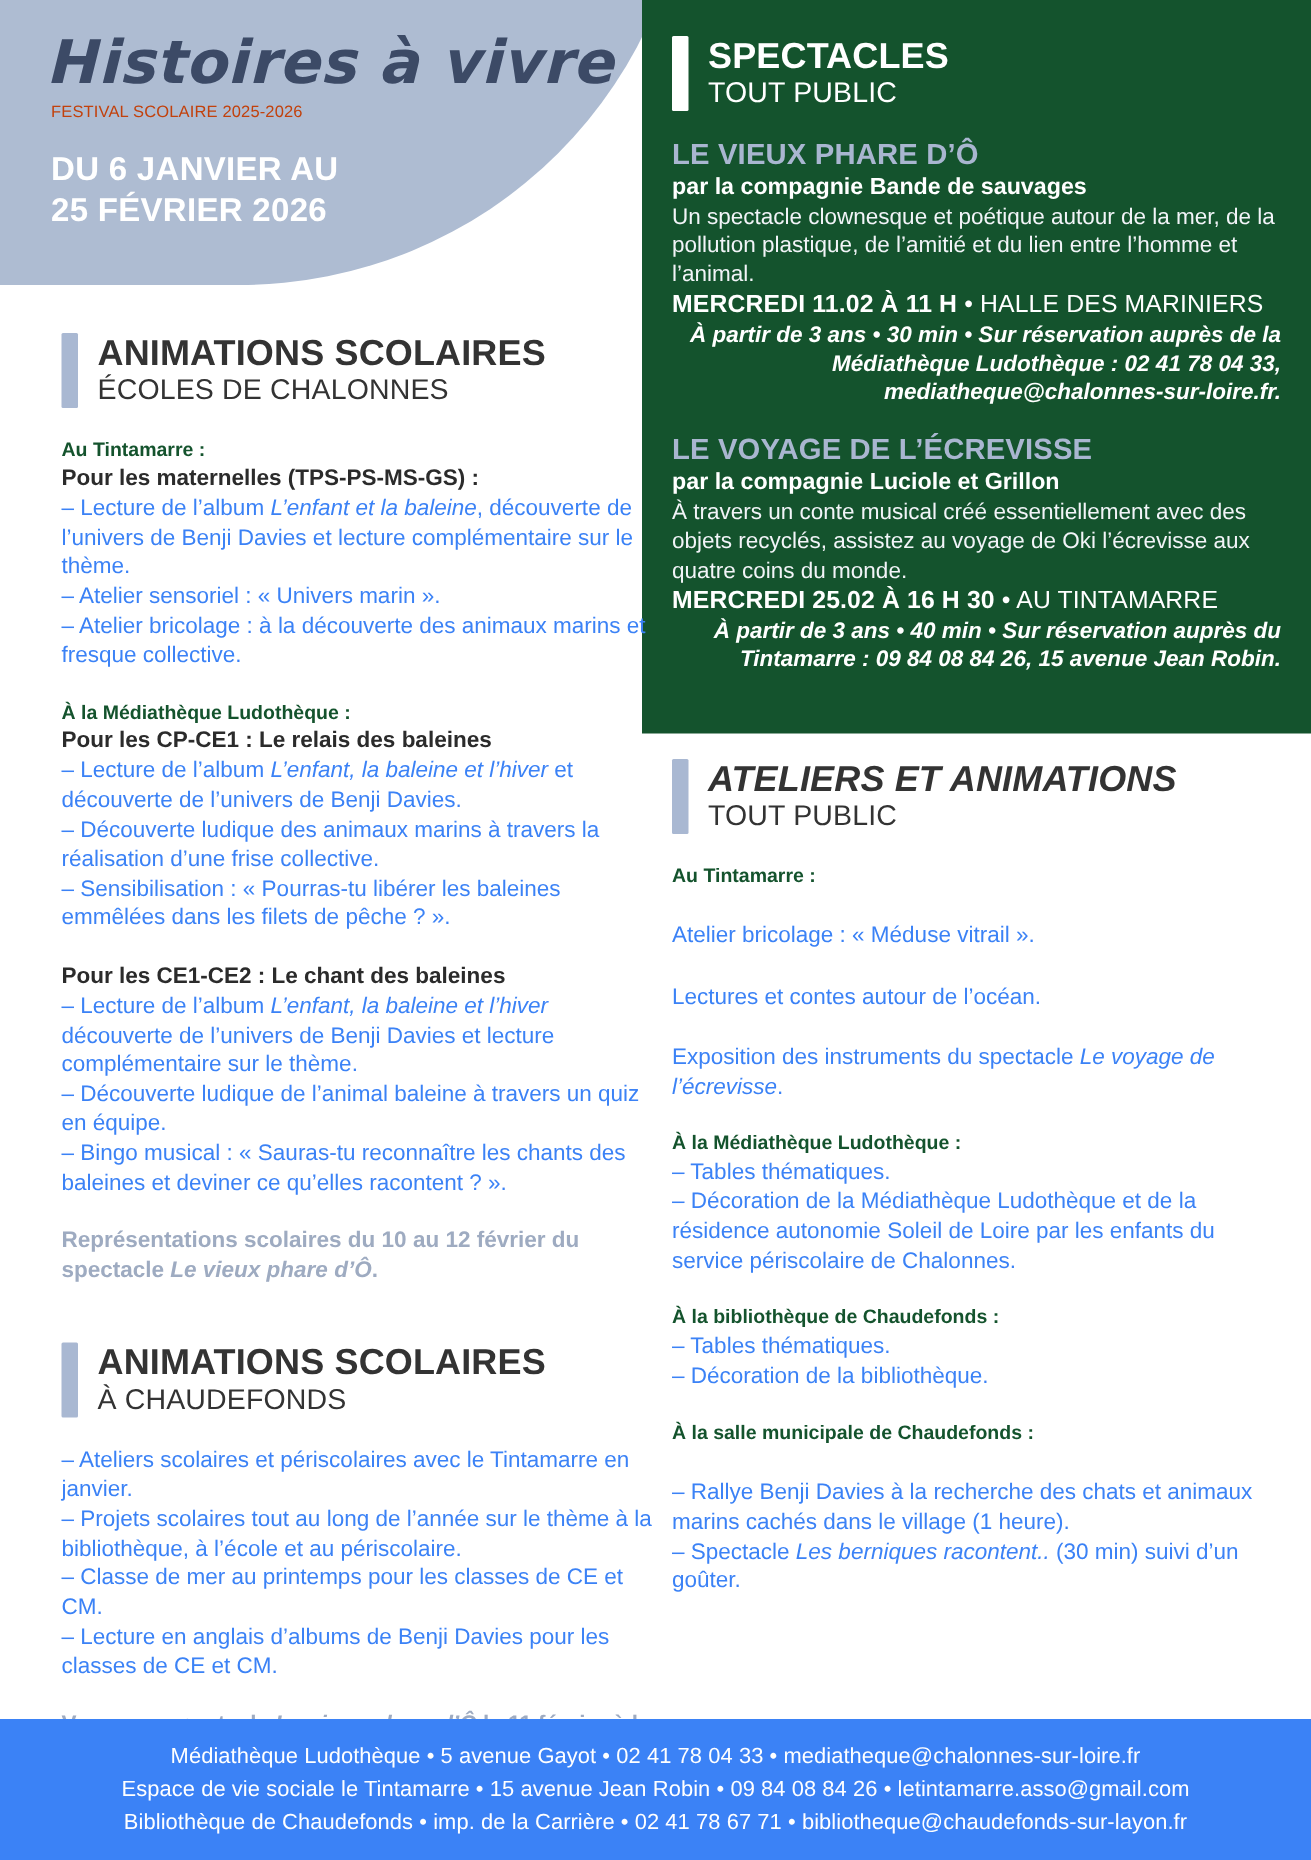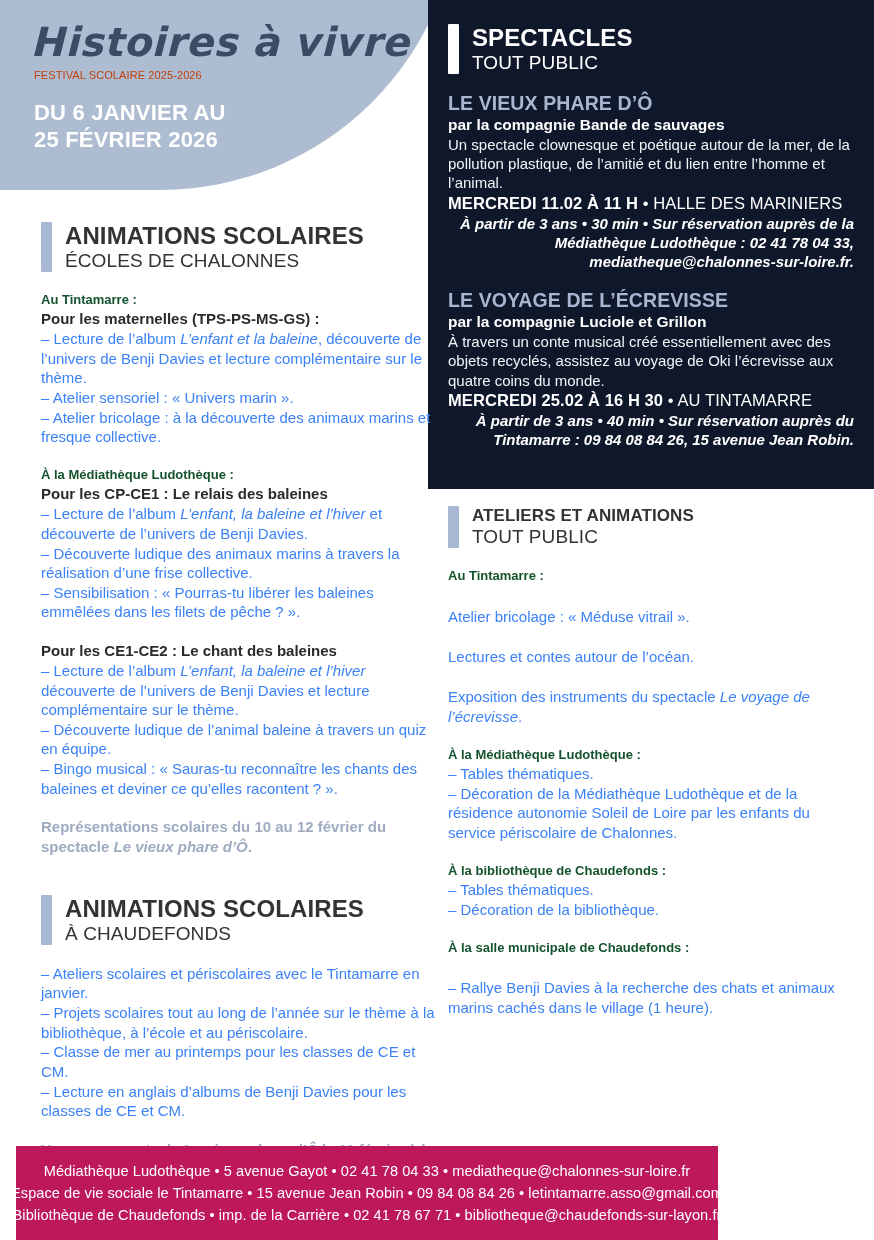--- a/index.html
+++ b/index.html
@@ -72,21 +72,21 @@
     margin:0;font-size:15px;line-height:1.31;color:#3b82f6;
   }
   .note{
     font-size:15px;font-weight:700;color:#9eabc1;line-height:1.32;
   }
   i{font-style:italic;}
 
   
   .panel-dark{
     position:absolute;left:428px;top:0;width:446px;height:489px;
-    background:#0f172a;z-index:2;
+    background:#14532d;z-index:2;
   }
   .panel-dark .inner{padding:24px 20px 0 20px;}
   .show-title{
     font-size:19.5px;font-weight:700;letter-spacing:0.1px;
     color:#a9b6d0;line-height:1.12;
   }
   .show-by{
     font-size:15.5px;font-weight:700;color:#ffffff;line-height:1.3;
   }
   .panel-dark p.body{color:#f2f4f8;font-size:15px;line-height:1.29;}
@@ -97,26 +97,26 @@
   .when .thin{font-weight:400;}
   .info-ital{
     font-size:15px;font-style:italic;font-weight:700;
     color:#ffffff;line-height:1.28;text-align:right;
   }
 
   
   .col-right{
     position:absolute;left:448px;top:506px;width:408px;z-index:4;
   }
-  .col-right .sec-title{font-size:17px;}
+  .col-right .sec-title{font-size:24px;font-style:italic;}
 
   
   .footer{
-    position:absolute;left:16px;bottom:0;width:702px;height:94px;
-    background:#be185d;z-index:5;
+    position:absolute;left:0;bottom:0;width:874px;height:94px;
+    background:#3b82f6;z-index:5;
     display:flex;align-items:center;justify-content:center;
   }
   .footer-lines{text-align:center;color:#ffffff;}
   .footer-line{
     font-size:14.6px;line-height:1.52;letter-spacing:0.05px;white-space:nowrap;
   }
   .footer-line:first-child{font-weight:400;}
 </style>
 </head>
 <body>
@@ -241,20 +241,21 @@
         </div>
         <div class="block">
           <div class="place-label">À la bibliothèque de Chaudefonds :</div>
           <p class="body"><span>– Tables thématiques.</span></p>
           <p class="body"><span>– Décoration de la bibliothèque.</span></p>
         </div>
         <div class="block">
           <div class="place-label">À la salle municipale de Chaudefonds :</div>
           <div class="when">SAMEDI 31.01 À 15 H • À LA PÊCHE !</div>
           <p class="body"><span>– Rallye Benji Davies à la recherche des chats et animaux marins cachés dans le village (1 heure).</span></p>
+          <p class="body"><span>– Spectacle </span><i>Les berniques racontent..</i><span> (30 min) suivi d’un goûter.</span></p>
         </div>
       </div>
   </div>
 
   <div class="footer">
     <div class="footer-lines" id="footer-lines">
         <div class="footer-line">Médiathèque Ludothèque • 5 avenue Gayot • 02 41 78 04 33 • mediatheque@chalonnes-sur-loire.fr</div>
         <div class="footer-line">Espace de vie sociale le Tintamarre • 15 avenue Jean Robin • 09 84 08 84 26 • letintamarre.asso@gmail.com</div>
         <div class="footer-line">Bibliothèque de Chaudefonds • imp. de la Carrière • 02 41 78 67 71 • bibliotheque@chaudefonds-sur-layon.fr</div>
       </div>

